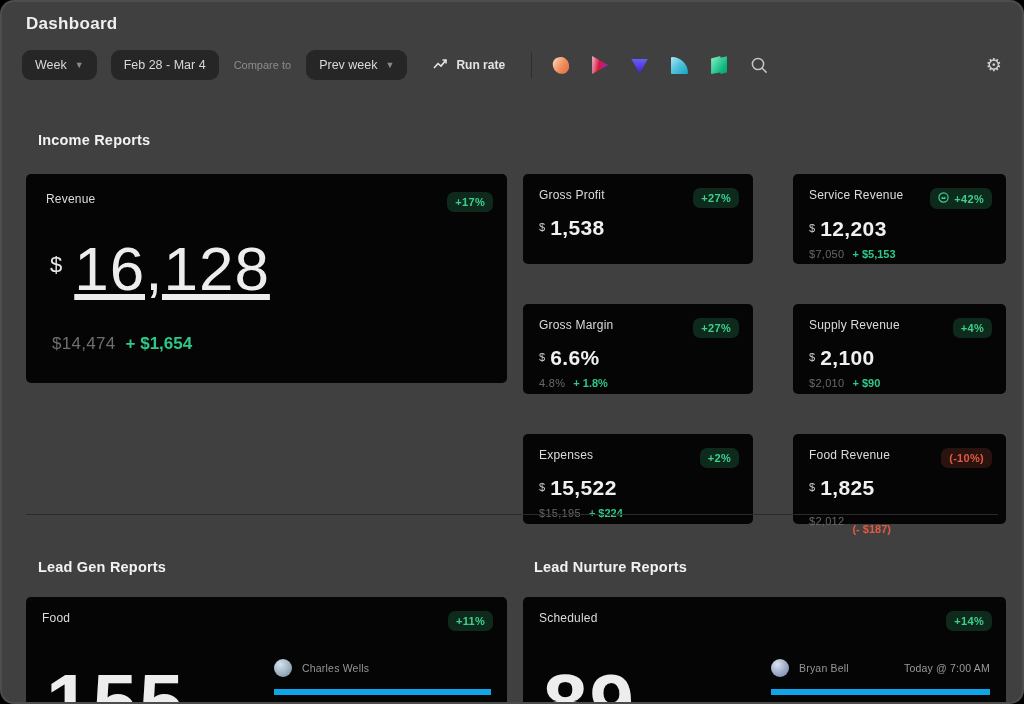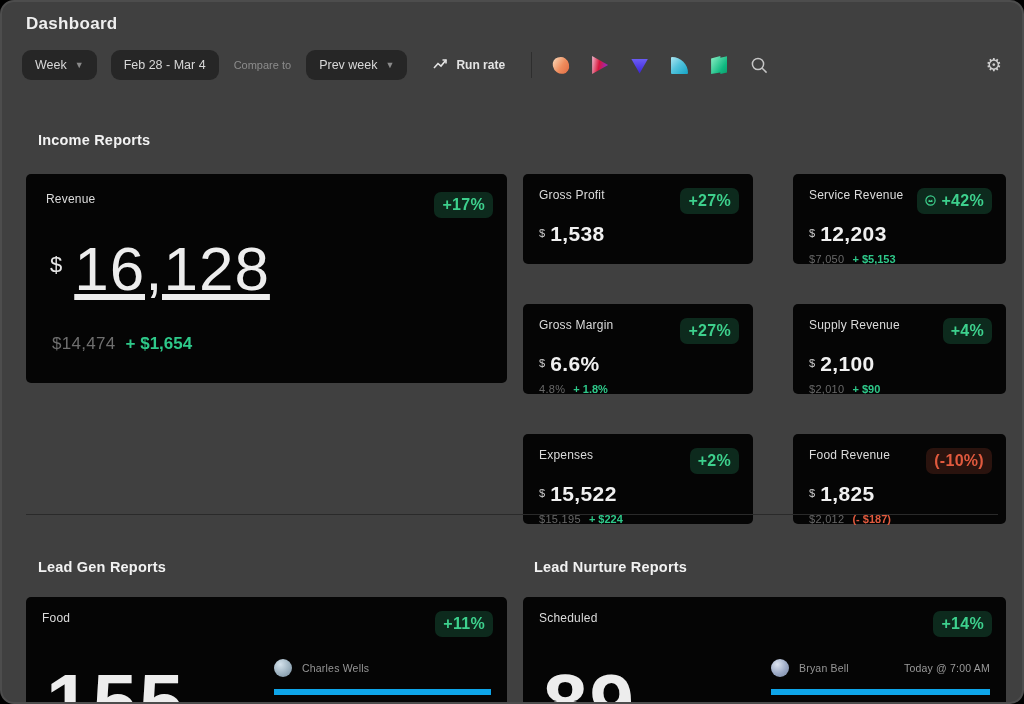--- a/index.html
+++ b/index.html
@@ -89,33 +89,33 @@
     gap:40px;
   }
   .card-head {
     display:flex; align-items:flex-start; justify-content:space-between;
     padding:14px 14px 0 16px;
   }
   .revenue-card .card-head { padding:18px 14px 0 20px; }
   .card-label { font-size:12px; color:#dcdcdc; letter-spacing:.2px; }
   .badge {
     display:inline-flex; align-items:center; gap:5px;
-    font-size:16px; font-weight:600; letter-spacing:.3px;
+    font-size:11px; font-weight:600; letter-spacing:.3px;
     padding:4px 8px; border-radius:7px;
   }
   .badge.pos { color:#3dd08d; background:#0d2a1d; }
   .badge.neg { color:#e15a3e; background:#2a130e; }
 
   .val-row { display:flex; align-items:flex-start; gap:5px; padding:9px 16px 0 16px; }
   .cur { font-size:11px; color:#cfcfcf; margin-top:4px; }
   .val { font-size:21px; font-weight:700; color:#f0f0f0; letter-spacing:.4px; line-height:1; }
   .prev-row { display:flex; align-items:center; gap:8px; padding:9px 16px 0 16px; font-size:11px; }
   .prev { color:#696969; letter-spacing:.3px; }
   .chg.pos { color:#2ec98a; font-weight:600; }
-  .chg.neg { color:#e15a3e; font-weight:600; }
+  .chg.neg { color:#e15a3e; font-weight:600;margin-top:16px; }
 
   .rev-val { position:absolute; left:24px; top:64px; display:flex; gap:12px; align-items:flex-start; }
   .rev-val .cur { font-size:22px; color:#e6e6e6; margin-top:14px; }
   .rev-val .val { font-size:62px; font-weight:500; letter-spacing:1px; color:#ededed;text-decoration:underline; }
   .rev-prev { position:absolute; left:26px; top:160px; display:flex; gap:10px; font-size:17px; }
   .rev-prev .prev { color:#6f6f6f; }
   .rev-prev .chg { font-weight:600; }
 
   
   .bottom-card { position:absolute; top:595px; height:170px; }

